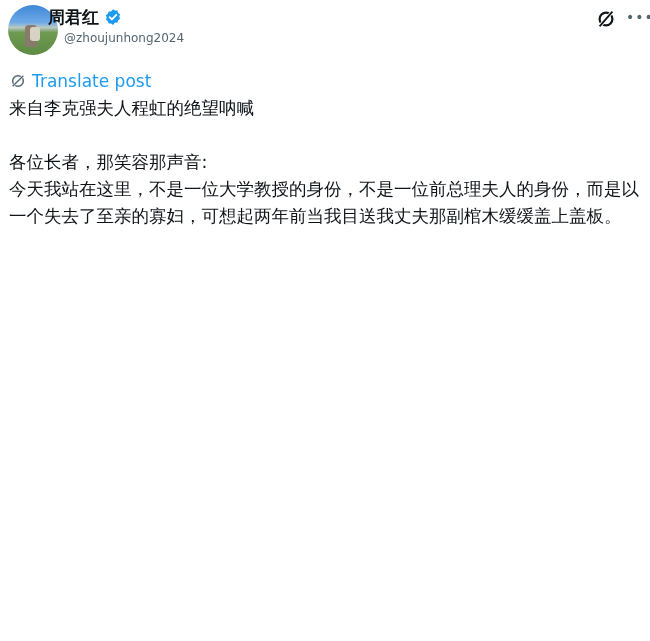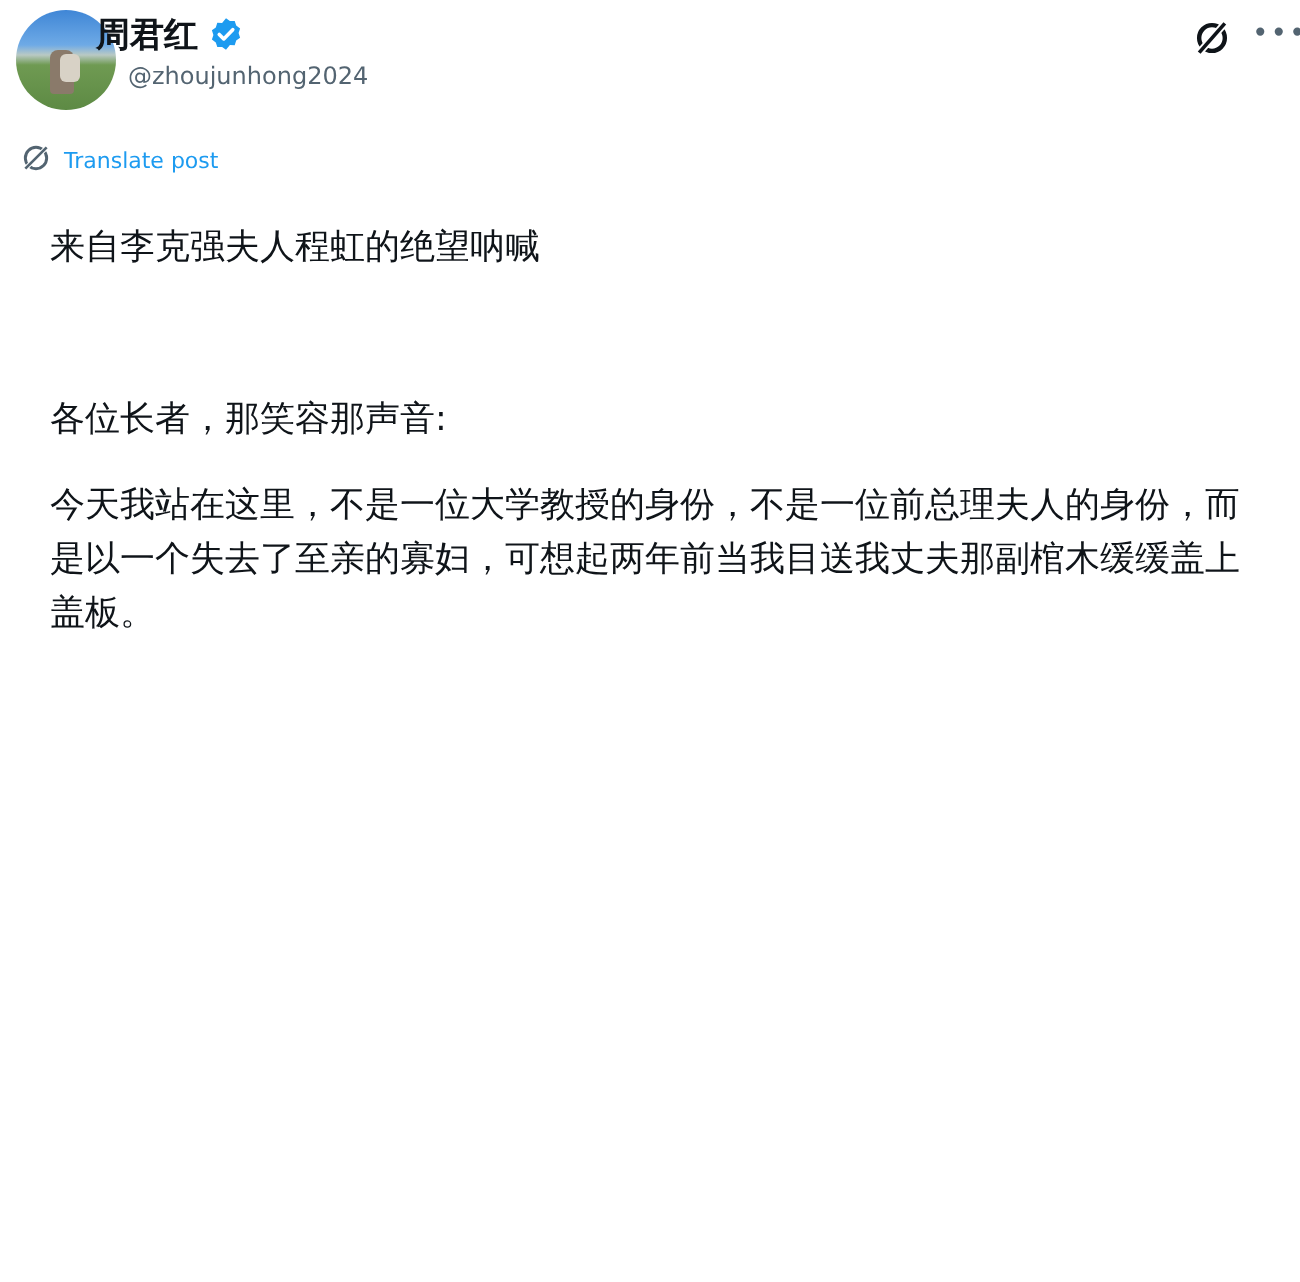--- a/index.html
+++ b/index.html
@@ -23,26 +23,26 @@
     position: absolute; left: 22px; top: 22px; width: 10px; height: 14px; border-radius: 3px;
     background: #d8d2c6;
   }
   .name-row { position: absolute; left: 48px; top: 5px; height: 24px; display: flex; align-items: center; }
   .display-name { font-size: 17px; font-weight: bold; color: #0f1419; }
   .verified { margin-left: 5px; width: 18px; height: 18px; display: inline-block; }
   .handle { position: absolute; left: 64px; top: 31px; font-size: 12px; color: #536471; }
   .grok-btn { position: absolute; left: 595px; top: 8px; width: 22px; height: 22px; cursor: pointer; }
   .more-btn { position: absolute; left: 626px; top: 12px; font-size: 14px; color: #536471; letter-spacing: 1px; cursor: pointer; line-height: 10px; }
   .translate {
-    position: absolute; left: 10px; top: 71px; display: flex; align-items: flex-end;
-    font-size: 11px; color: #1d9bf0; cursor: pointer;
+    position: absolute; left: 10px; top: 71px; display: flex; align-items: center;
+    font-size: 17px; color: #1d9bf0; cursor: pointer;
   }
   .translate svg { margin-right: 6px; }
   .post-body { position: absolute; left: 9px; top: 95px; width: 636px; font-size: 17.5px; line-height: 27px; color: #0f1419; }
-  .post-body p { margin: 16px; }
+  .post-body p { margin: 0; }
   .gap { height: 27px; }
 </style>
 </head>
 <body>
 
 <div class="header">
   <div class="avatar">
     <div class="figure"></div>
     <div class="figure2"></div>
   </div>

